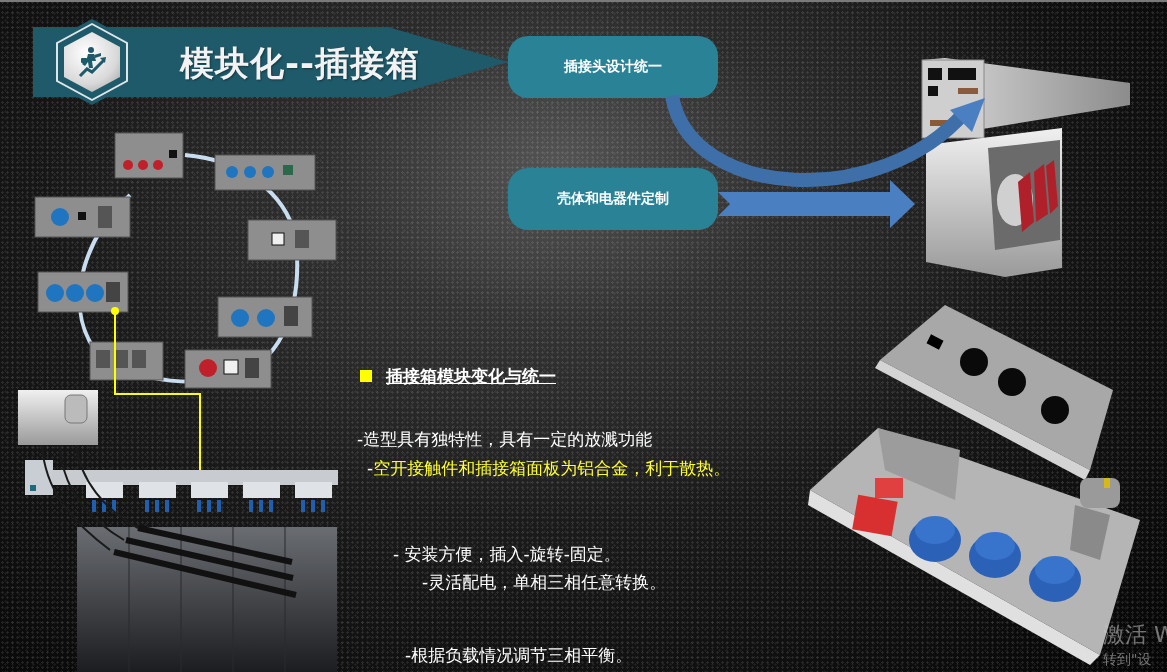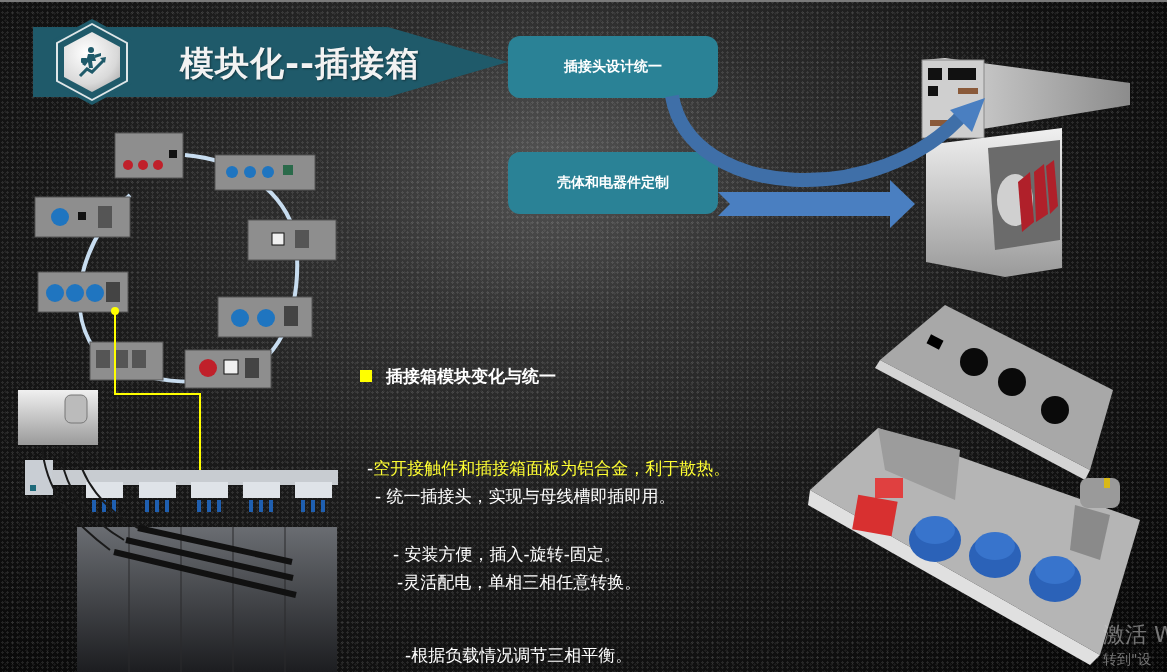--- a/index.html
+++ b/index.html
@@ -53,36 +53,36 @@
   .title {
     position: absolute; left: 162px; top: 38px; height: 50px; line-height: 50px;
     font-size: 34px; font-weight: bold; color: #f2f2f2; letter-spacing: 1px;
     text-shadow: 1px 1px 2px rgba(0,0,0,0.4);
     margin-left: 18px;
   }
 
   
   .callout {
     position: absolute; left: 508px; width: 210px; height: 62px;
-    background: #2a8296; border-radius: 12px;
+    background: #2a8296; border-radius: 20px;
     color: #fff; font-weight: bold; font-size: 14px;
     display: flex; align-items: center; justify-content: center;
   }
   .callout.c1 { top: 36px; }
-  .callout.c2 { top: 152px; }
+  .callout.c2 { top: 168px; }
 
   .arrows { position: absolute; left: 0; top: 0; width: 1167px; height: 672px; pointer-events: none; }
 
   
   .section-head {
     position: absolute; left: 360px; top: 363px; height: 26px;
     display: flex; align-items: center;
   }
   .bullet-sq { width: 12px; height: 12px; background: #ffff00; margin-right: 14px; }
-  .section-title { font-size: 17px; font-weight: bold; color: #fff; }
+  .section-title { font-size: 17px; font-weight: bold; color: #fff; text-decoration: underline; }
 
   .line {
     position: absolute; font-size: 17px; line-height: 22px; white-space: nowrap;
     color: #ffffff;
   }
 
   .watermark1 { position: absolute; left: 1103px; top: 620px; font-size: 22px; color: rgba(200,200,200,0.55); white-space: nowrap; }
   .watermark2 { position: absolute; left: 1103px; top: 651px; font-size: 14px; color: rgba(200,200,200,0.55); white-space: nowrap; }
 </style>
 </head>
@@ -287,21 +287,21 @@
         <path d="M76 445 C 80 480, 105 510, 138 528"></path>
       </g>
     </g>
   </svg>
 
   <div class="section-head">
     <div class="bullet-sq"></div>
     <div class="section-title">插接箱模块变化与统一</div>
   </div>
 
+  <div class="line" style="left:357px; top:428px;">-造型具有独特性，具有一定的放溅功能</div>
   <div class="line" style="left:367px; top:457px;"><span style="color:#fff">-</span><span class="yellow" style="color:#ffff33">空开接触件和插接箱面板为铝合金，利于散热。</span></div>
-  <div class="line" style="left:375px; top:485px;">- 统一插接头，实现与母线槽即插即用。</div>
   <div class="line" style="left:393px; top:543px;">- 安装方便，插入-旋转-固定。</div>
-  <div class="line" style="left:397px; top:571px;text-align:center;">-灵活配电，单相三相任意转换。</div>
+  <div class="line" style="left:422px; top:571px;text-align:center;">-灵活配电，单相三相任意转换。</div>
   <div class="line" style="left:405px; top:600px;margin-top:44px;">-根据负载情况调节三相平衡。</div>
 
   <div class="watermark1">激活 W</div>
   <div class="watermark2">转到"设</div>
 </div>
 
 </body></html>

